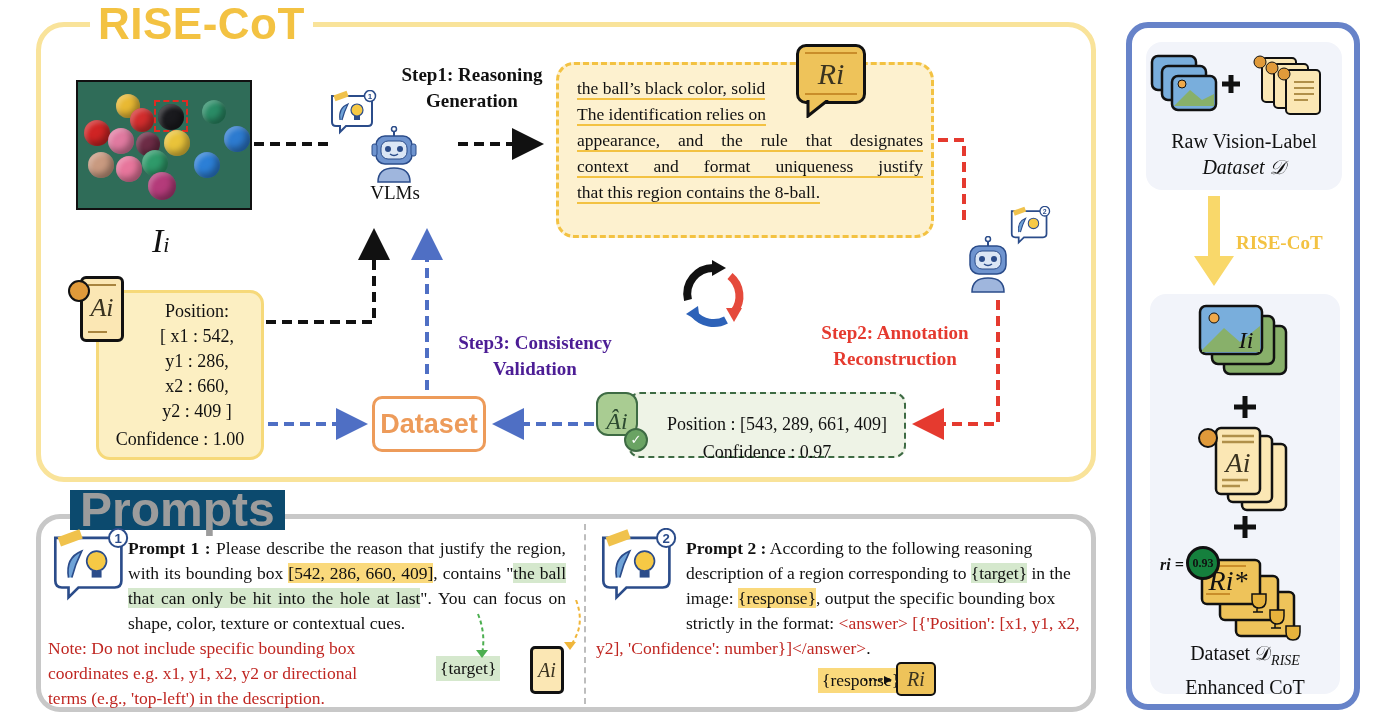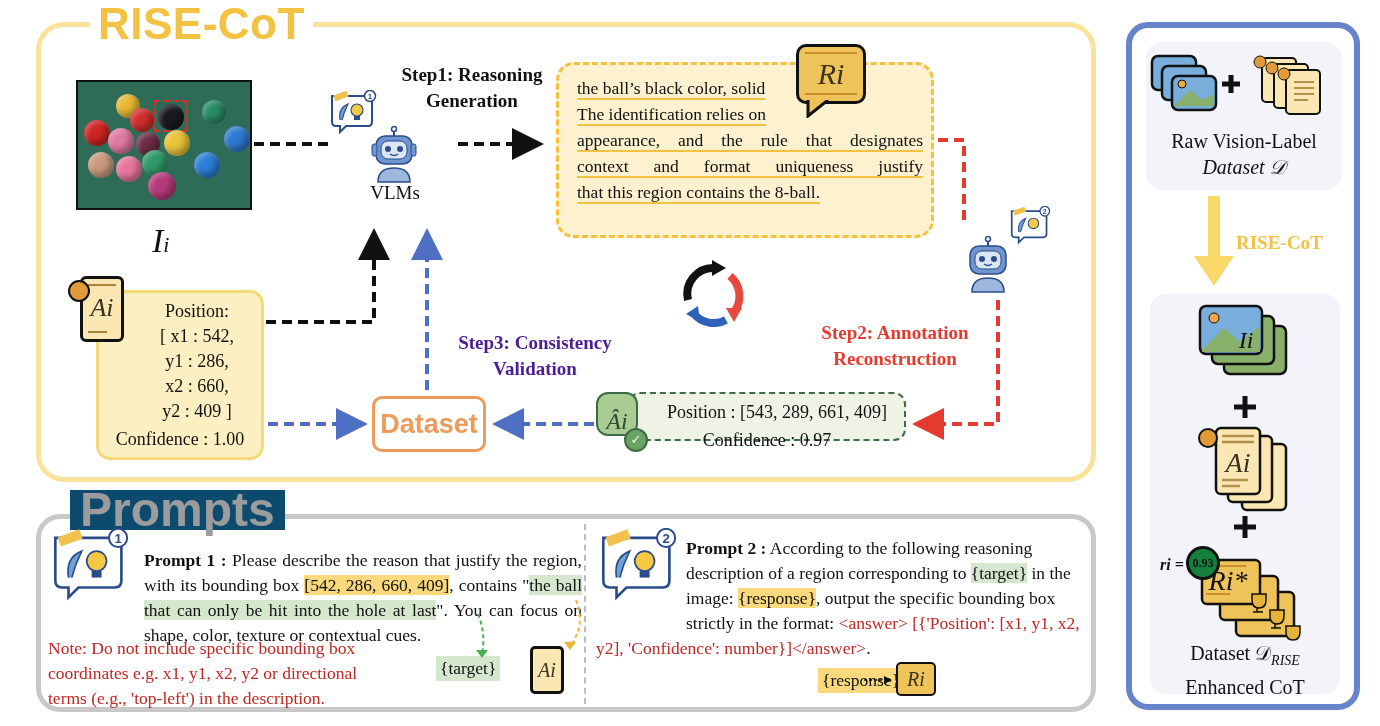--- a/index.html
+++ b/index.html
@@ -13,21 +13,21 @@
   .frame-right{left:1126px;top:22px;width:234px;height:688px;border:6px solid #6783c9;border-radius:22px;box-sizing:border-box;}
   .panel{background:#f2f4fa;border-radius:16px;}
   .img-box{left:76px;top:80px;width:176px;height:130px;background:#2f6c58;border:2px solid #111;box-sizing:border-box;}
   .ball{position:absolute;border-radius:50%;box-shadow:inset -4px -4px 6px rgba(0,0,0,0.35), inset 3px 3px 4px rgba(255,255,255,0.25);}
   .ii{font-style:italic;font-size:34px;}
   .ai-box{left:96px;top:290px;width:168px;height:170px;background:#fcefc2;border:3px solid #f6d97a;border-radius:14px;box-sizing:border-box;}
   .ai-text{font-size:18px;line-height:25px;text-align:center;}
   .reason-box{left:556px;top:62px;width:378px;height:176px;background:#fdf1cf;border:3px dashed #f3c242;border-radius:18px;box-sizing:border-box;}
   .reason-text{font-size:17.5px;line-height:26px;}
   .reason-text span{border-bottom:2px solid #f3c242;}
-  .recon-box{left:628px;top:392px;width:278px;height:49px;background:#eef3e6;border:2px dashed #3e6b44;border-radius:12px;box-sizing:border-box;text-align:center;font-size:18px;line-height:28px;padding-top:4px;}
+  .recon-box{left:628px;top:392px;width:278px;height:66px;background:#eef3e6;border:2px dashed #3e6b44;border-radius:12px;box-sizing:border-box;text-align:center;font-size:18px;line-height:28px;padding-top:16px;}
   .reward-box{left:372px;top:396px;width:114px;height:56px;border:3px solid #ed9b5a;border-radius:10px;box-sizing:border-box;color:#ed9b5a;font-weight:700;font-size:27px;text-align:center;line-height:50px;}
   .step1{left:352px;top:62px;width:200px;text-align:center;font-weight:700;font-size:19px;line-height:26px;}
   .vlm-label{left:360px;top:182px;width:70px;text-align:center;font-size:19px;}
   .step2{left:790px;top:320px;width:210px;text-align:center;font-weight:700;font-size:19px;line-height:26px;color:#e53a2f;}
   .step3{left:430px;top:330px;width:210px;text-align:center;font-weight:700;font-size:19px;line-height:26px;color:#4c1d95;}
   .prompt-text{font-size:17.5px;line-height:25px;}
   .hl-y{background:#fad97c;}
   .hl-g{background:#d5e8cd;}
   .red{color:#c02722;}
   .center{text-align:center;}
@@ -199,21 +199,21 @@
 
 <svg class="abs" style="left:48px;top:528px;" width="84" height="76" viewBox="0 0 50 46">
   <path d="M4 6 H40 Q44 6 44 10 V32 Q44 36 40 36 H18 L12 42 L12 36 H8 Q4 36 4 32 Z" fill="#fff" stroke="#2b4c8a" stroke-width="1.6"></path>
   <rect x="6" y="3" width="14" height="6" fill="#f0c24c" transform="rotate(-20 13 6)"></rect>
   <path d="M12 30 Q10 18 20 14 Q16 22 14 30" fill="#6fa3d8" stroke="#2b4c8a" stroke-width="1"></path>
   <circle cx="29" cy="20" r="6" fill="#f6c945" stroke="#2b4c8a" stroke-width="1"></circle>
   <rect x="26" y="26" width="6" height="4" fill="#2b4c8a"></rect>
   <circle cx="42" cy="6" r="5.5" fill="#fff" stroke="#2b4c8a" stroke-width="1.2"></circle>
   <text x="42" y="9" font-size="8" text-anchor="middle" fill="#2b4c8a" font-family="Liberation Sans, sans-serif" font-weight="700">1</text>
 </svg>
-<div class="abs prompt-text" style="left:48px;top:536px;width:534px;text-align:justify;margin-top:12px;">
+<div class="abs prompt-text" style="left:32px;top:536px;width:534px;text-align:justify;">
   <span style="float:left;width:96px;height:76px;"></span>
   <b>Prompt 1 :</b><span> Please describe the reason that justify the region, with its bounding box </span><span class="hl-y">[542, 286, 660, 409]</span><span>, contains "</span><span class="hl-g">the ball that can only be hit into the hole at last</span><span>". You can focus on shape, color, texture or contextual cues.</span>
 </div>
 <div class="abs prompt-text red" style="left:48px;top:636px;width:340px;">Note: Do not include specific bounding box coordinates e.g. x1, y1, x2, y2 or directional terms (e.g., 'top-left') in the description.</div>
 <div class="abs prompt-text hl-g" style="left:436px;top:656px;padding:0 4px;">{target}</div>
 <div class="abs" style="left:530px;top:646px;width:34px;height:48px;background:#fbe7b4;border:3px solid #111;border-radius:5px;box-sizing:border-box;">
   <div style="position:absolute;left:0;right:0;top:10px;text-align:center;font-style:italic;font-size:20px;color:#3a3320;">Ai</div>
 </div>
 <svg class="abs" style="left:400px;top:600px;" width="190" height="60">
   <path d="M78 14 Q86 34 82 54" stroke="#4caf50" stroke-width="2" stroke-dasharray="4 3" fill="none"></path>

